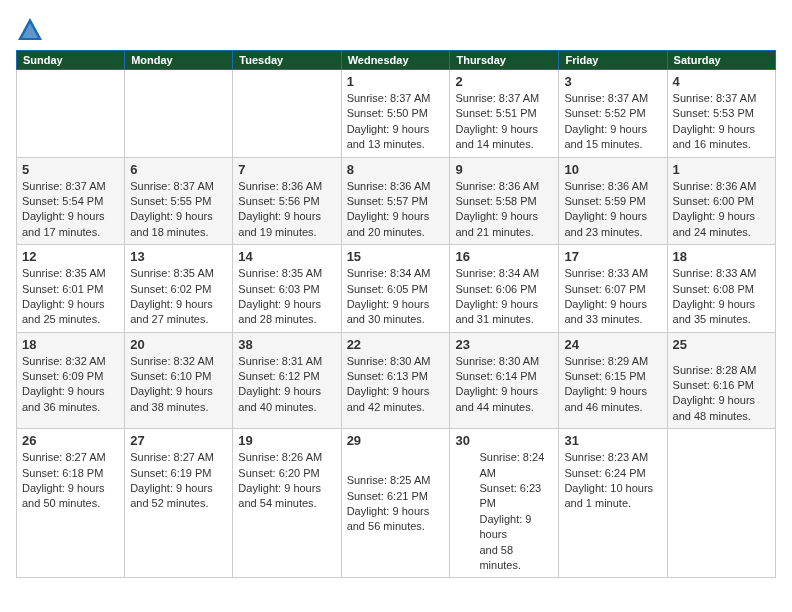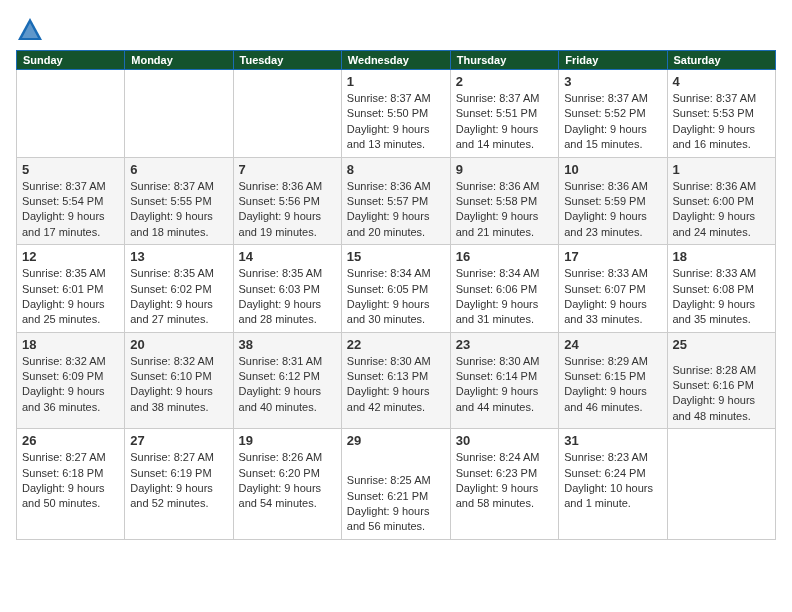--- a/index.html
+++ b/index.html
@@ -328,21 +328,21 @@
         </td>
         <td>
           <div class="day-num">29</div>
           <div class="day-info" style="white-space: pre-line; margin-top: 25px;">Sunrise: 8:25 AM
 Sunset: 6:21 PM
 Daylight: 9 hours
 and 56 minutes.</div>
         </td>
         <td>
           <div class="day-num">30</div>
-          <div class="day-info" style="white-space: pre-line;">Sunrise: 8:24 AM
+          <div class="day-info" style="white-space: pre-line; margin-left: 24px;">Sunrise: 8:24 AM
 Sunset: 6:23 PM
 Daylight: 9 hours
 and 58 minutes.</div>
         </td>
         <td>
           <div class="day-num">31</div>
           <div class="day-info" style="white-space: pre-line;">Sunrise: 8:23 AM
 Sunset: 6:24 PM
 Daylight: 10 hours
 and 1 minute.</div>

